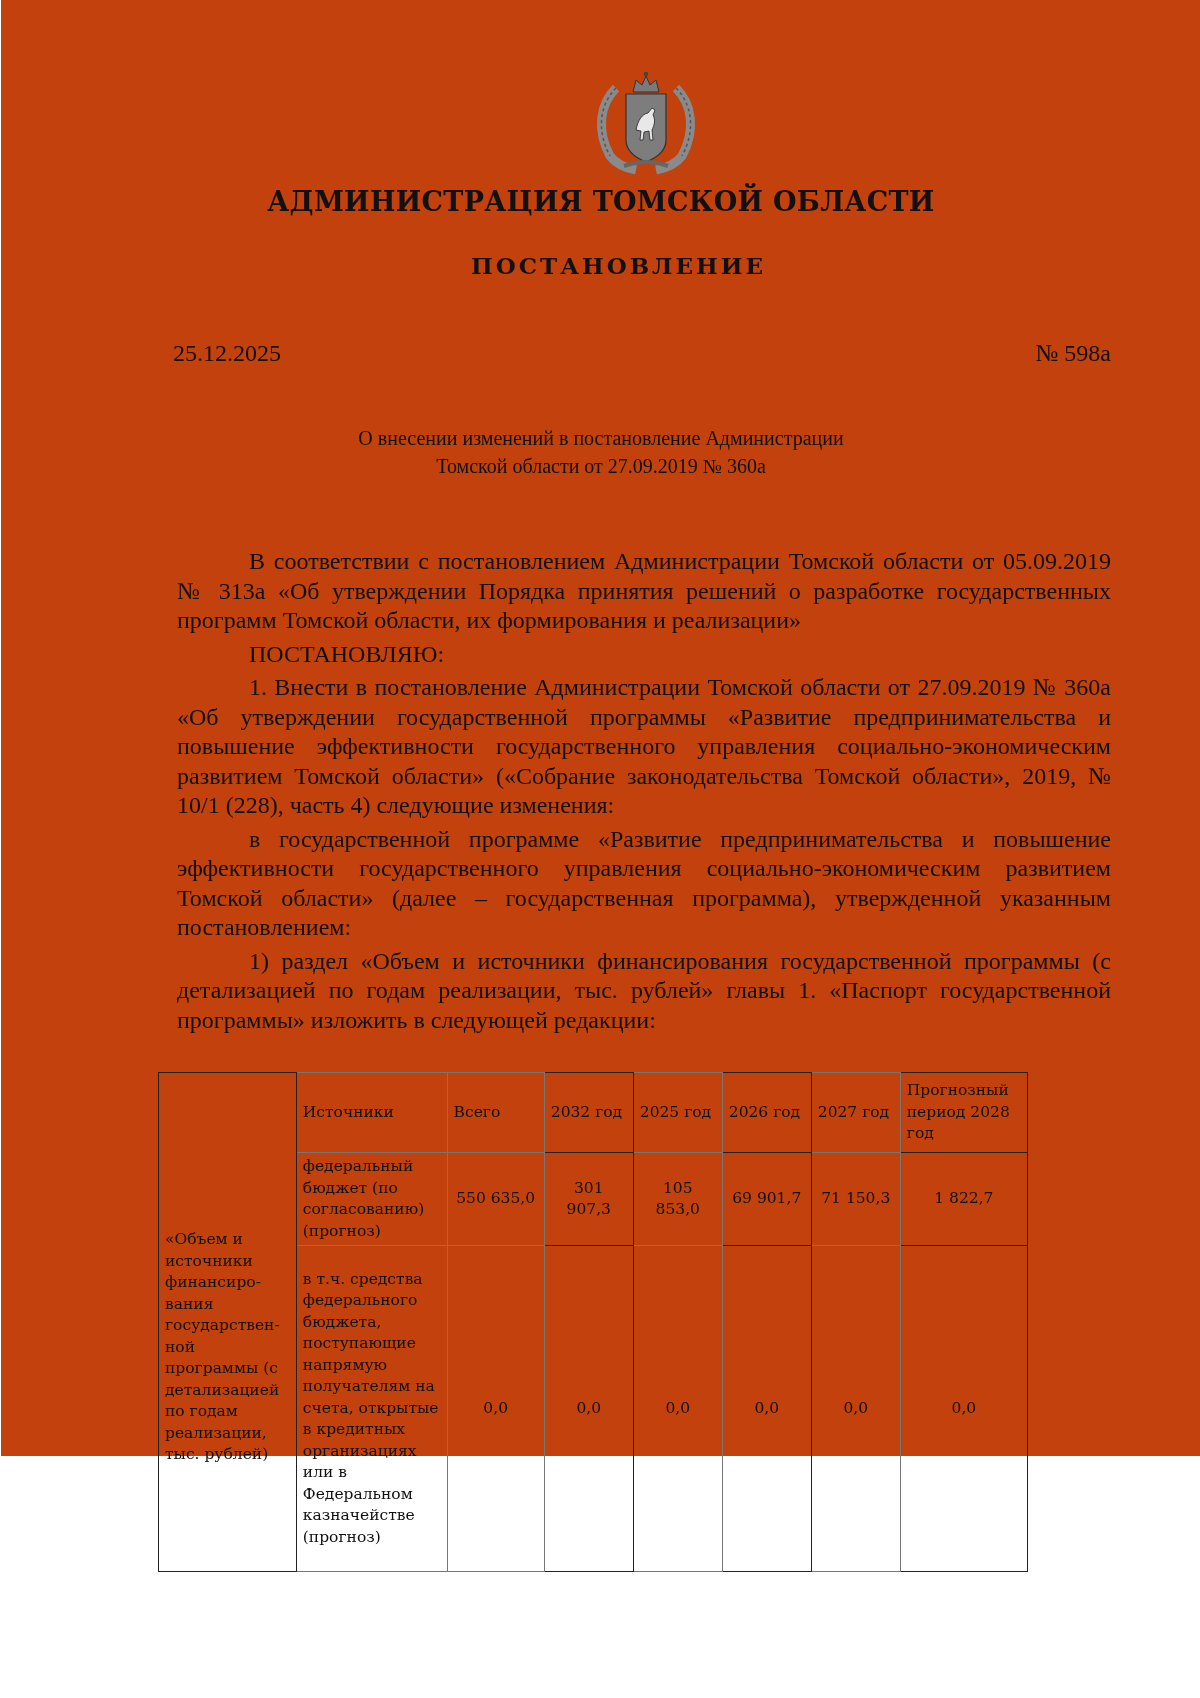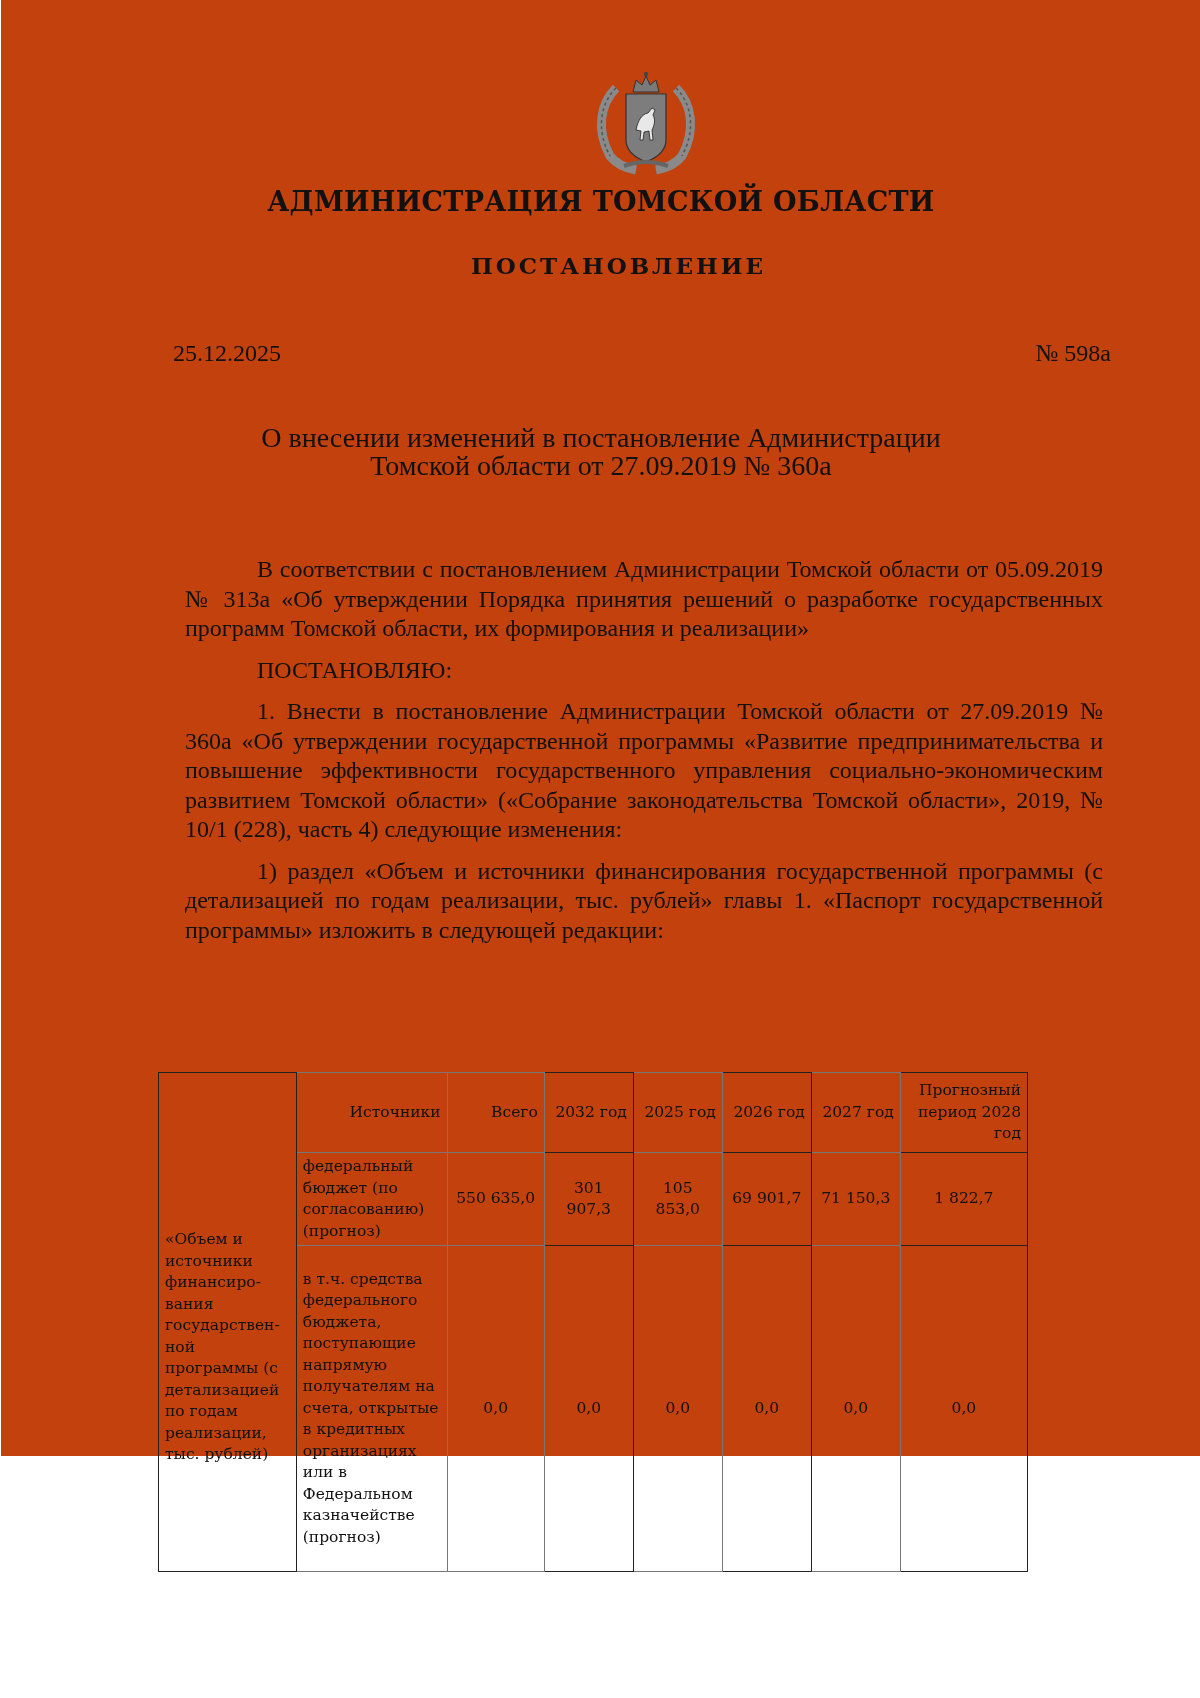--- a/index.html
+++ b/index.html
@@ -19,41 +19,41 @@
   .doc-date {
     position: absolute; left: 172px; top: 340px;
     font-family: "Liberation Serif", serif; font-size: 24px;
   }
   .doc-number {
     position: absolute; right: 90px; top: 340px;
     font-family: "Liberation Serif", serif; font-size: 24px;
   }
   .subject {
     position: absolute; left: 0; right: 0; top: 424px; text-align: center;
-    font-family: "Liberation Serif", serif; font-size: 28px; line-height: 28px;
+    font-family: "Liberation Serif", serif; font-size: 20px; line-height: 28px;
   }
   .body-text {
     position: absolute; left: 172px; width: 942px;
     font-family: "Liberation Serif", serif; font-size: 24px; line-height: 29.5px;
     text-align: justify;
   }
-  .body-text p { margin: 12px; text-indent: 72px; }
+  .body-text p { margin: 4px; text-indent: 72px; }
   .p1 { top: 543px; }
 
   table.fin {
     position: absolute; left: 157px; top: 1072px; width: 870px;
     border-collapse: collapse;
     font-family: "DejaVu Serif", serif; font-size: 15.5px; line-height: 21.5px;
   }
   table.fin td { border: 1.5px solid #222; vertical-align: middle; padding: 3px 6px; }
   table.fin td.gray { border-color: #777; }
   .c-label { width: 128px; text-align: left; }
   .c-src { width: 143px; text-align: left; }
   .c-num { text-align: center; }
-  .hdr { text-align: right; }
+  .hdr { text-align: left; }
   tr.h-row { height: 80px; }
   tr.r1 { height: 88px; }
   tr.r2 { height: 326px; }
   td.src-cell { vertical-align: top; }
 </style>
 </head>
 <body>
 
 <div class="page">
 
@@ -83,20 +83,21 @@
 
   <div class="subject">
     <div>О внесении изменений в постановление Администрации</div>
     <div>Томской области от 27.09.2019 № 360а</div>
   </div>
 
   <div class="body-text p1">
     <p>В соответствии с постановлением Администрации Томской области от 05.09.2019 № 313а «Об утверждении Порядка принятия решений о разработке государственных программ Томской области, их формирования и реализации»</p>
     <p>ПОСТАНОВЛЯЮ:</p>
     <p>1. Внести в постановление Администрации Томской области от 27.09.2019 № 360а «Об утверждении государственной программы «Развитие предпринимательства и повышение эффективности государственного управления социально-экономическим развитием Томской области» («Собрание законодательства Томской области», 2019, № 10/1 (228), часть 4) следующие изменения:</p>
+    <p>в государственной программе «Развитие предпринимательства и повышение эффективности государственного управления социально-экономическим развитием Томской области» (далее – государственная программа), утвержденной указанным постановлением:</p>
     <p>1) раздел «Объем и источники финансирования государственной программы (с детализацией по годам реализации, тыс. рублей» главы 1. «Паспорт государственной программы» изложить в следующей редакции:</p>
   </div>
 
   <table class="fin">
     <tbody>
         <tr class="h-row">
       <td class="c-label" rowspan="3">
         <div style="margin-top:51px">«Объем и источники финансиро-вания государствен-ной программы (с детализацией по годам реализации, тыс. рублей)</div>
       </td>
       <td class="hdr gray">Источники</td>

